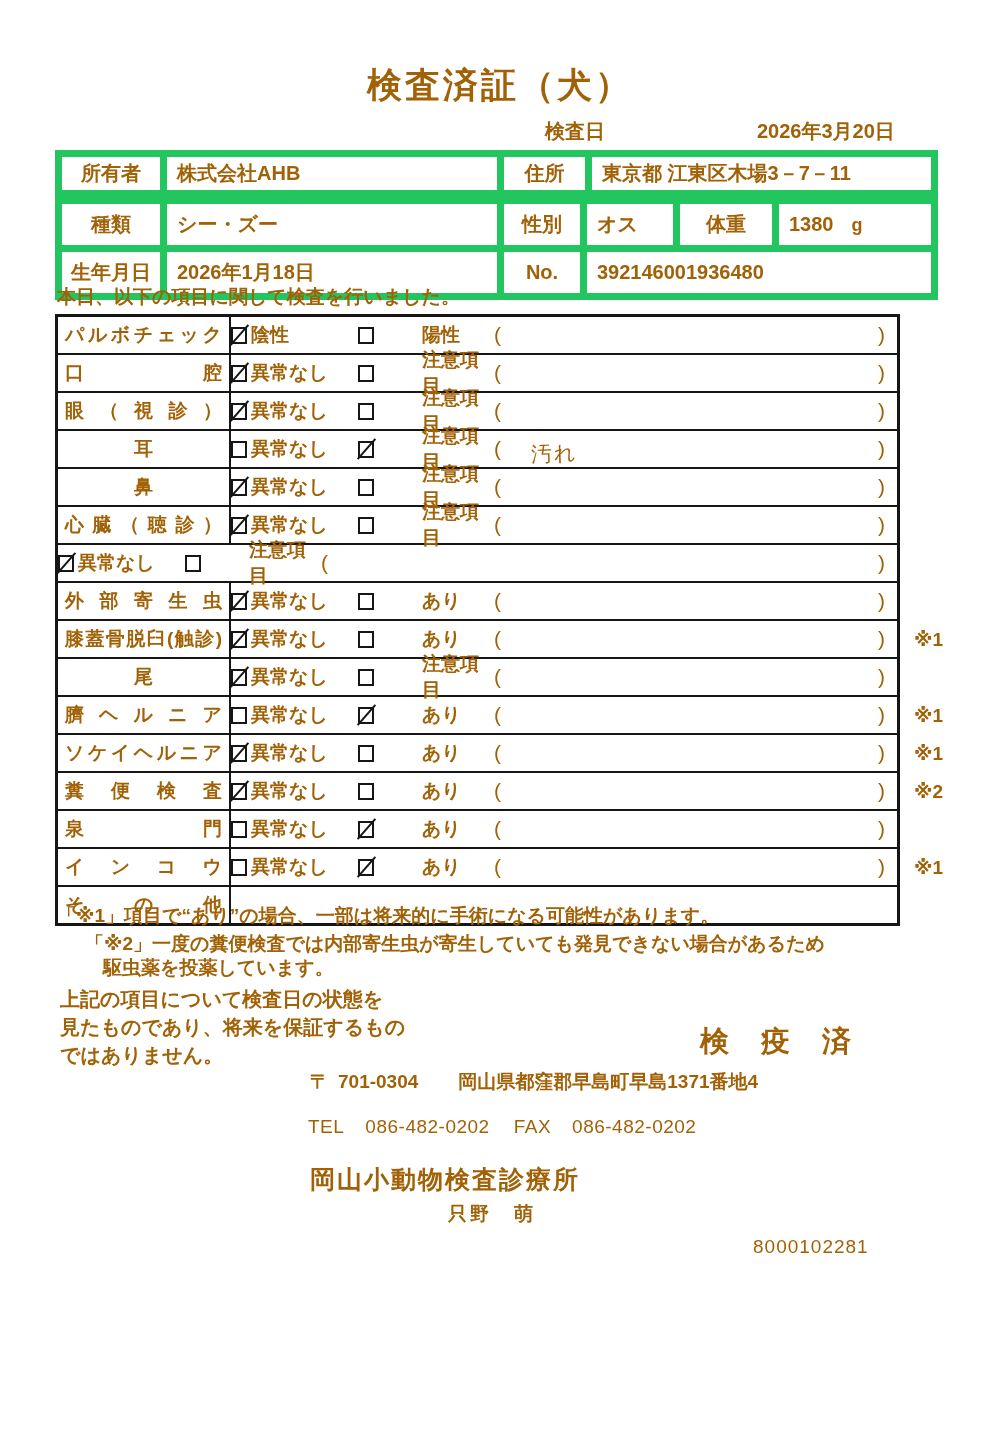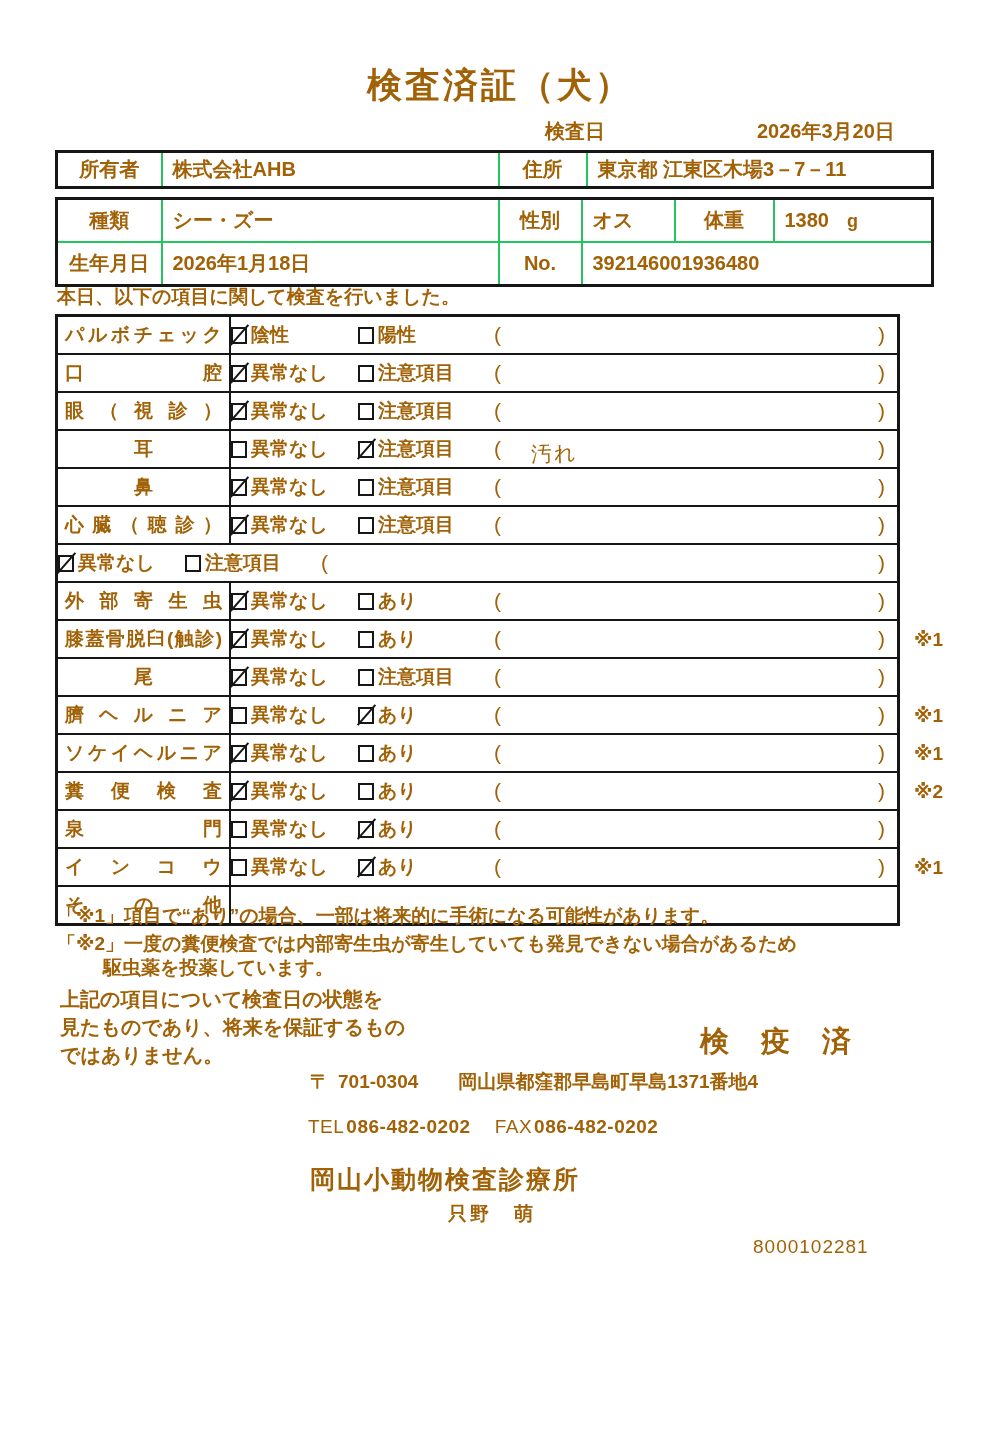--- a/index.html
+++ b/index.html
@@ -10,64 +10,64 @@
   .title{position:absolute;top:62px;left:0;width:100%;text-align:center;
          font-size:35px;font-weight:700;letter-spacing:3px;}
   .exam-date{position:absolute;top:118px;left:0;right:0;height:26px;font-size:20px;font-weight:600;}
   .ed-label{position:absolute;left:545px;}
   .ed-value{position:absolute;left:757px;}
 
   table.info{position:absolute;left:55px;border-collapse:collapse;table-layout:fixed;
              width:876px;font-size:20px;border:3px solid #161616;}
   .t1{top:150px;}
   .t2{top:197px;}
-  table.info th,table.info td{border:2px solid #22c55e;font-weight:600;padding:0;overflow:hidden;white-space:nowrap;}
+  table.info th,table.info td{border:7px solid #22c55e;font-weight:600;padding:0;overflow:hidden;white-space:nowrap;}
   .t1 th,.t1 td{height:33px;}
   .t2 th,.t2 td{height:41px;}
   table.info th{text-align:center;font-size:20px;}
   table.info td{text-align:left;padding-left:10px;}
   td.weight-cell{text-align:right;padding-right:16px;padding-left:0;}
   td.weight-cell .unit{margin-left:18px;font-size:18px;}
 
   .intro{position:absolute;left:57px;top:284px;font-size:19px;font-weight:600;}
 
   .exam-table{position:absolute;left:55px;top:314px;width:845px;border:3px solid #161616;box-sizing:border-box;}
   .exam-row{display:flex;height:36px;border-bottom:2px solid #161616;position:relative;align-items:stretch;}
   .exam-row:last-child{border-bottom:none;}
   .exam-label{width:173px;border-right:2px solid #161616;display:flex;align-items:center;
               padding:0 7px;box-sizing:border-box;flex-shrink:0;overflow:hidden;}
   .exam-label .lt{width:100%;font-size:19px;font-weight:600;text-align:justify;text-align-last:justify;}
   .exam-label .lt.center{text-align:center;text-align-last:center;}
   .exam-content{flex:1;display:flex;align-items:center;min-width:0;}
   .option{display:flex;align-items:center;font-size:19px;font-weight:600;flex-shrink:0;}
   .option.o1{width:127px;}
-  .option.o2{width:136px;}
+  .option.o2{width:136px;gap:44px;}
   .cb{width:12px;height:13px;border:2px solid #161616;margin-right:4px;position:relative;flex-shrink:0;box-sizing:content-box;}
   .cb.checked::after{content:"";position:absolute;left:-7px;top:5px;width:27px;height:2px;
                      background:#161616;transform:rotate(-49deg);}
   .paren-wrap{flex:1;display:flex;align-items:center;font-size:21px;font-weight:500;
               padding-right:12px;min-width:0;}
   .paren-note{flex:1;padding-left:30px;font-size:21px;font-weight:400;letter-spacing:2px;
               transform:rotate(-2deg);white-space:nowrap;overflow:hidden;}
   .refmark{position:absolute;right:-46px;top:50%;transform:translateY(-50%);
            font-size:19px;font-weight:600;white-space:nowrap;}
 
   .footnote{position:absolute;left:57px;font-size:19px;font-weight:600;white-space:nowrap;}
   .fn1{top:903px;}
-  .fn2{top:931px;}
+  .fn2{top:931px;margin-left:28px;}
   .fn3{top:955px;left:103px;}
 
   .disclaimer{position:absolute;left:60px;top:985px;font-size:20px;font-weight:700;line-height:28px;}
   .stamp{position:absolute;left:700px;top:1022px;font-size:29px;font-weight:600;letter-spacing:12px;}
 
   .addr{position:absolute;left:310px;top:1069px;font-size:19px;font-weight:700;white-space:nowrap;}
   .addr .pc{margin-left:9px;}
   .addr .ad{margin-left:40px;}
   .tel{position:absolute;left:308px;top:1116px;font-size:19px;font-weight:500;letter-spacing:0.5px;white-space:nowrap;}
-  .tel .num{margin-left:2px;font-weight:bold;}
+  .tel .num{margin-left:21px;}
   .tel .faxl{margin-left:24px;}
   .clinic-name{position:absolute;left:310px;top:1163px;font-size:25px;font-weight:600;letter-spacing:2px;}
   .signer{position:absolute;left:448px;top:1201px;font-size:19px;font-weight:600;letter-spacing:3px;}
   .serial{position:absolute;left:753px;top:1236px;font-size:19px;font-weight:500;letter-spacing:1px;}
 </style>
 </head>
 <body>
 
 <div class="page">
 

